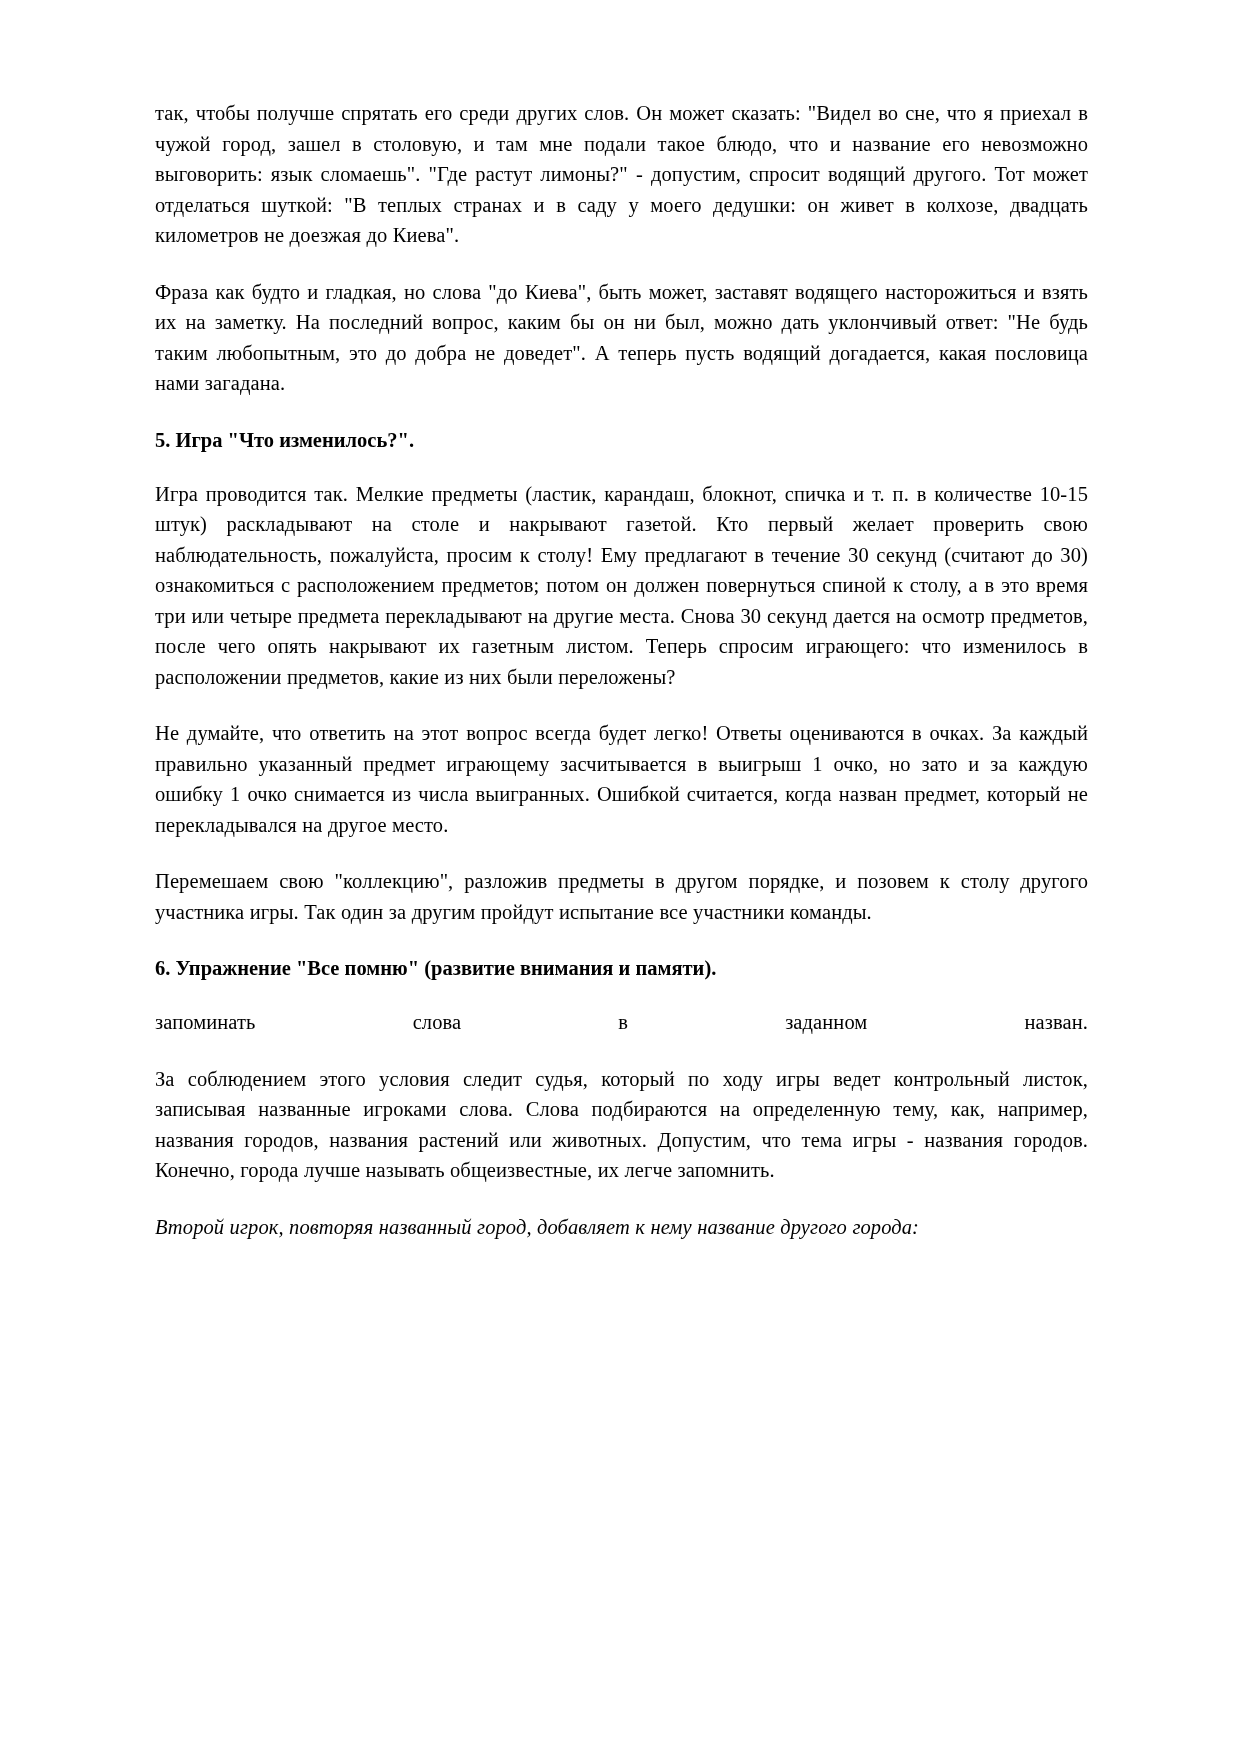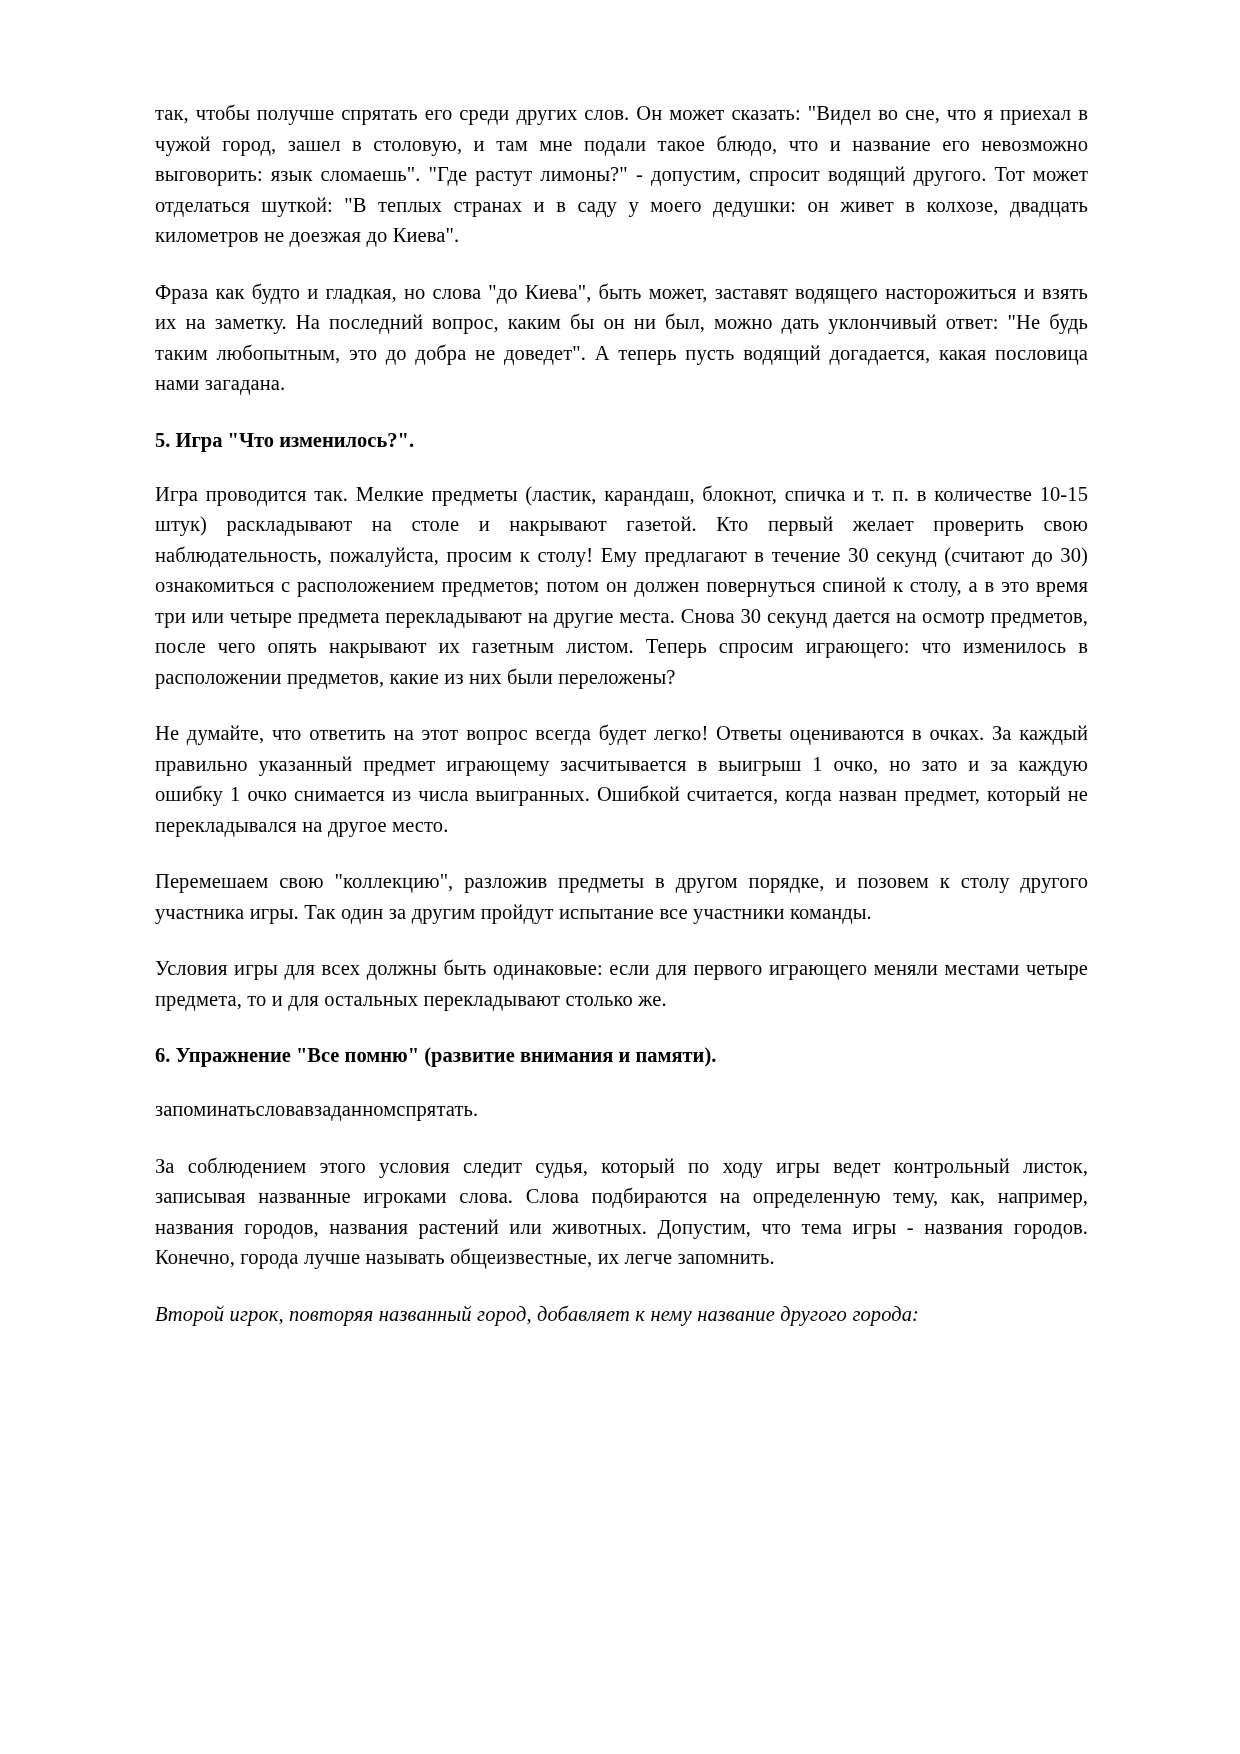--- a/index.html
+++ b/index.html
@@ -51,20 +51,21 @@
     letter-spacing: 0.1px;
   }
   .stretched-para .line1 {
     display: block;
     text-align: justify;
     text-align-last: justify;
     white-space: nowrap;
   }
   .stretched-para .line2 {
     display: flex;
+    justify-content: space-between;
     width: 100%;
   }
   .stretched-para .line2 span {
     white-space: nowrap;
   }
   .tight {
     text-align: justify;
     text-align-last: left;
   }
 </style>
@@ -79,32 +80,31 @@
     <p class="para">Фраза как будто и гладкая, но слова "до Киева", быть может, заставят водящего насторожиться и взять их на заметку. На последний вопрос, каким бы он ни был, можно дать уклончивый ответ: "Не будь таким любопытным, это до добра не доведет". А теперь пусть водящий догадается, какая пословица нами загадана.</p>
 
     <h2 class="heading">5. Игра "Что изменилось?".</h2>
 
     <p class="para">Игра проводится так. Мелкие предметы (ластик, карандаш, блокнот, спичка и т. п. в количестве 10-15 штук) раскладывают на столе и накрывают газетой. Кто первый желает проверить свою наблюдательность, пожалуйста, просим к столу! Ему предлагают в течение 30 секунд (считают до 30) ознакомиться с расположением предметов; потом он должен повернуться спиной к столу, а в это время три или четыре предмета перекладывают на другие места. Снова 30 секунд дается на осмотр предметов, после чего опять накрывают их газетным листом. Теперь спросим играющего: что изменилось в расположении предметов, какие из них были переложены?</p>
 
     <p class="para">Не думайте, что ответить на этот вопрос всегда будет легко! Ответы оцениваются в очках. За каждый правильно указанный предмет играющему засчитывается в выигрыш 1 очко, но зато и за каждую ошибку 1 очко снимается из числа выигранных. Ошибкой считается, когда назван предмет, который не перекладывался на другое место.</p>
 
     <p class="para">Перемешаем свою "коллекцию", разложив предметы в другом порядке, и позовем к столу другого участника игры. Так один за другим пройдут испытание все участники команды.</p>
 
-    <p class="para tight">Условия игры для всех должны быть одинаковые: если для первого играющего меняли местами четыре предмета, то и для остальных перекладывают столько же.</p>
 
 
     <h2 class="heading">6. Упражнение "Все помню" (развитие внимания и памяти).</h2>
 
     <div class="stretched-para">
       <span class="line2">
           <span>запоминать</span>
           <span>слова</span>
           <span>в</span>
           <span>заданном</span>
-          <span>спрятать.</span>
+          <span>назван.</span>
         </span>
     </div>
 
     <p class="para">За соблюдением этого условия следит судья, который по ходу игры ведет контрольный листок, записывая названные игроками слова. Слова подбираются на определенную тему, как, например, названия городов, названия растений или животных. Допустим, что тема игры - названия городов. Конечно, города лучше называть общеизвестные, их легче запомнить.</p>
 
 
 
     <p class="para tight">Второй игрок, повторяя названный город, добавляет к нему название другого города:</p>
 
   </div>

